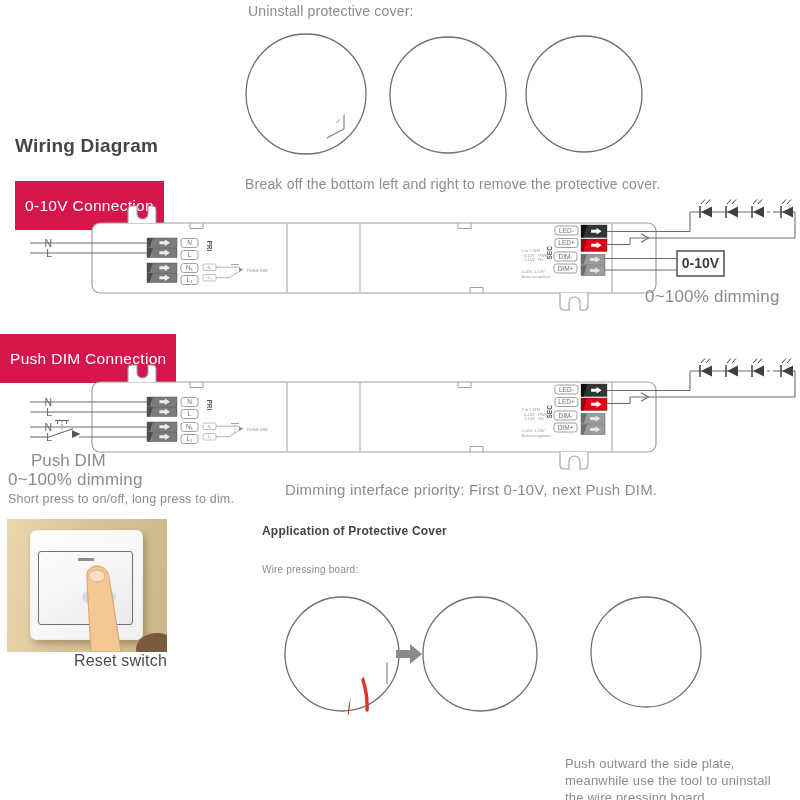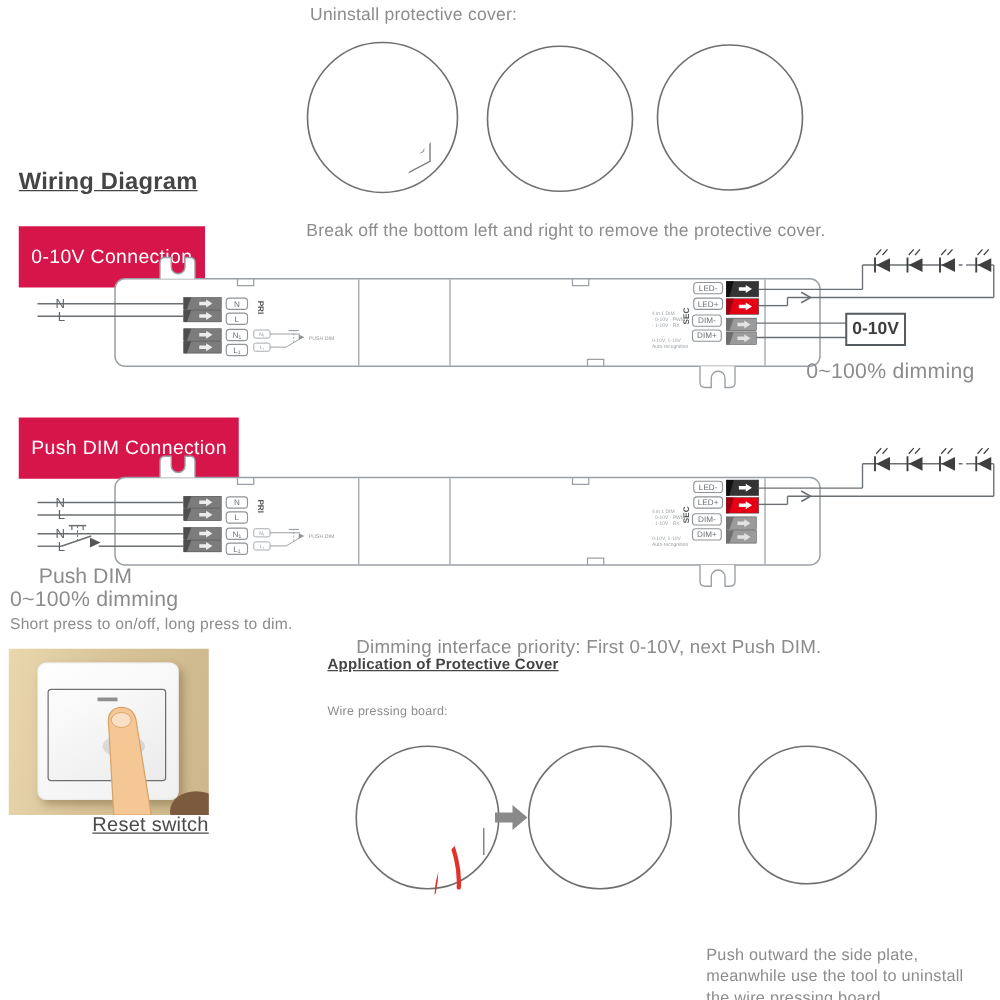--- a/index.html
+++ b/index.html
@@ -1,19 +1,19 @@
 <!DOCTYPE html>
 <html><head>
 <meta charset="utf-8">
 <style>
   html,body{margin:0;padding:0;background:#fff;}
   .page{position:relative;width:800px;height:800px;background:#ffffff;overflow:hidden;
         font-family:"Liberation Sans",sans-serif;}
   .gtxt{position:absolute;color:#8c8c8c;letter-spacing:.2px;white-space:nowrap;}
-  .hd{position:absolute;color:#454545;font-weight:bold;letter-spacing:.2px;white-space:nowrap;text-decoration:underline;}
+  .hd{position:absolute;color:#454545;font-weight:bold;letter-spacing:.2px;white-space:nowrap;}
   .badge{position:absolute;background:#d6164b;color:#fff;font-size:15.5px;line-height:25px;
          padding:12px 10px;letter-spacing:.3px;white-space:nowrap;}
   svg{position:absolute;overflow:visible;}
   svg text{font-family:"Liberation Sans",sans-serif;}
   .photo{position:absolute;left:7px;top:519px;width:160px;height:133px;overflow:hidden;
          background:linear-gradient(100deg,#e9d7ae,#d9c49a 45%,#ccb68a);}
   .plate{position:absolute;left:23px;top:11px;width:113px;height:110px;border-radius:7px;
          background:linear-gradient(145deg,#ffffff,#f0f0f0);
          box-shadow:3px 4px 7px rgba(110,88,55,.45), inset 0 0 2px #ddd;}
   .rocker{position:absolute;left:8px;top:21px;width:93px;height:72px;border:1.5px solid #6f6f6f;
@@ -91,21 +91,21 @@
           <path d="M-36,-13 L-2,-1 L-2,4 L-36,-8 Z" fill="#fff" stroke="#7a7a7a" stroke-width="1.1"></path>
           <path d="M-2,-1 L32,-18 L32,-13 L-2,4 Z" fill="#fff" stroke="#7a7a7a" stroke-width="1.1"></path>
           <path d="M-36,-13 L-2,-30 L32,-18 L-2,-1 Z" fill="#fff" stroke="#7a7a7a" stroke-width="1.1"></path>
           <path d="M-4,-30 q2,-6 8,-5 l0,4" fill="none" stroke="#7a7a7a" stroke-width="0.9"></path>
         </g>
       </g>
     </svg>
 
   <div class="hd" style="left:15px;top:135px;font-size:19px;">Wiring Diagram</div>
   <div class="badge" style="left:15px;top:181px;">0-10V Connection</div>
-  <div class="badge" style="left:15px;top:334px;">Push DIM Connection</div>
+  <div class="badge" style="left:0;top:334px;">Push DIM Connection</div>
 
   <svg id="diag1" style="left:0;top:195px;" width="800" height="165" viewBox="0 0 800 165">
       <rect x="92" y="28" width="564" height="70" rx="8" fill="#fff" stroke="#9aa0a6" stroke-width="1.2"></rect>
       <line x1="287" y1="28.6" x2="287" y2="97.4" stroke="#9aa0a6" stroke-width="1"></line>
       <line x1="360" y1="28.6" x2="360" y2="97.4" stroke="#9aa0a6" stroke-width="1"></line>
       <line x1="612" y1="28.6" x2="612" y2="97.4" stroke="#9aa0a6" stroke-width="1"></line>
       <path d="M128,28 L128,15 Q128,11 132,11 L137,11 L137,18.5 A5.5,5.5 0 0 0 148,18.5 L148,11 L152,11 Q156,11 156,15 L156,28" fill="#fff" stroke="#9aa0a6" stroke-width="1.1"></path>
       <path d="M560,98 L560,111 Q560,115 564,115 L569,115 L569,107.5 A5.5,5.5 0 0 1 580,107.5 L580,115 L584,115 Q588,115 588,111 L588,98" fill="#fff" stroke="#9aa0a6" stroke-width="1.1"></path>
       <path d="M190,28 l0,5.5 l13,0 l0,-5.5" fill="none" stroke="#9aa0a6" stroke-width="1"></path>
       <path d="M458,28 l0,5.5 l13,0 l0,-5.5" fill="none" stroke="#9aa0a6" stroke-width="1"></path>
@@ -311,21 +311,21 @@
       <line x1="758" y1="9" x2="762" y2="4.5" stroke="#3f3f3f" stroke-width="1"></line>
       <line x1="781" y1="11" x2="781" y2="23" stroke="#3f3f3f" stroke-width="1.5"></line>
       <polygon points="782,17 793,11.5 793,22.5" fill="#3f3f3f"></polygon>
       <line x1="782" y1="9" x2="786" y2="4.5" stroke="#3f3f3f" stroke-width="1"></line>
       <line x1="787" y1="9" x2="791" y2="4.5" stroke="#3f3f3f" stroke-width="1"></line>
     </svg>
 
   <div class="gtxt" style="left:645px;top:287px;font-size:17px;">0~100% dimming</div>
   <div class="gtxt" style="left:8px;top:470px;font-size:17px;">0~100% dimming</div>
   <div class="gtxt" style="left:8px;top:492px;font-size:12.5px;">Short press to on/off, long press to dim.</div>
-  <div class="gtxt" style="left:285px;top:481px;font-size:15px;margin-top:28px;">Dimming interface priority: First 0-10V, next Push DIM.</div>
+  <div class="gtxt" style="left:285px;top:481px;font-size:15px;">Dimming interface priority: First 0-10V, next Push DIM.</div>
 
   <div class="photo">
     <div class="plate">
       <div class="rocker">
         <div class="marker"></div>
       </div>
     </div>
     <svg style="left:0;top:0;" width="160" height="133" viewBox="0 0 160 133">
       <ellipse cx="92" cy="78" rx="17" ry="9" fill="rgba(0,0,0,0.10)"></ellipse>
       <path d="M80,62 Q78,49 88,47 Q100,46 102,58 L114,133 L84,133 Z" fill="#f4c795" stroke="#d8a368" stroke-width="1"></path>

